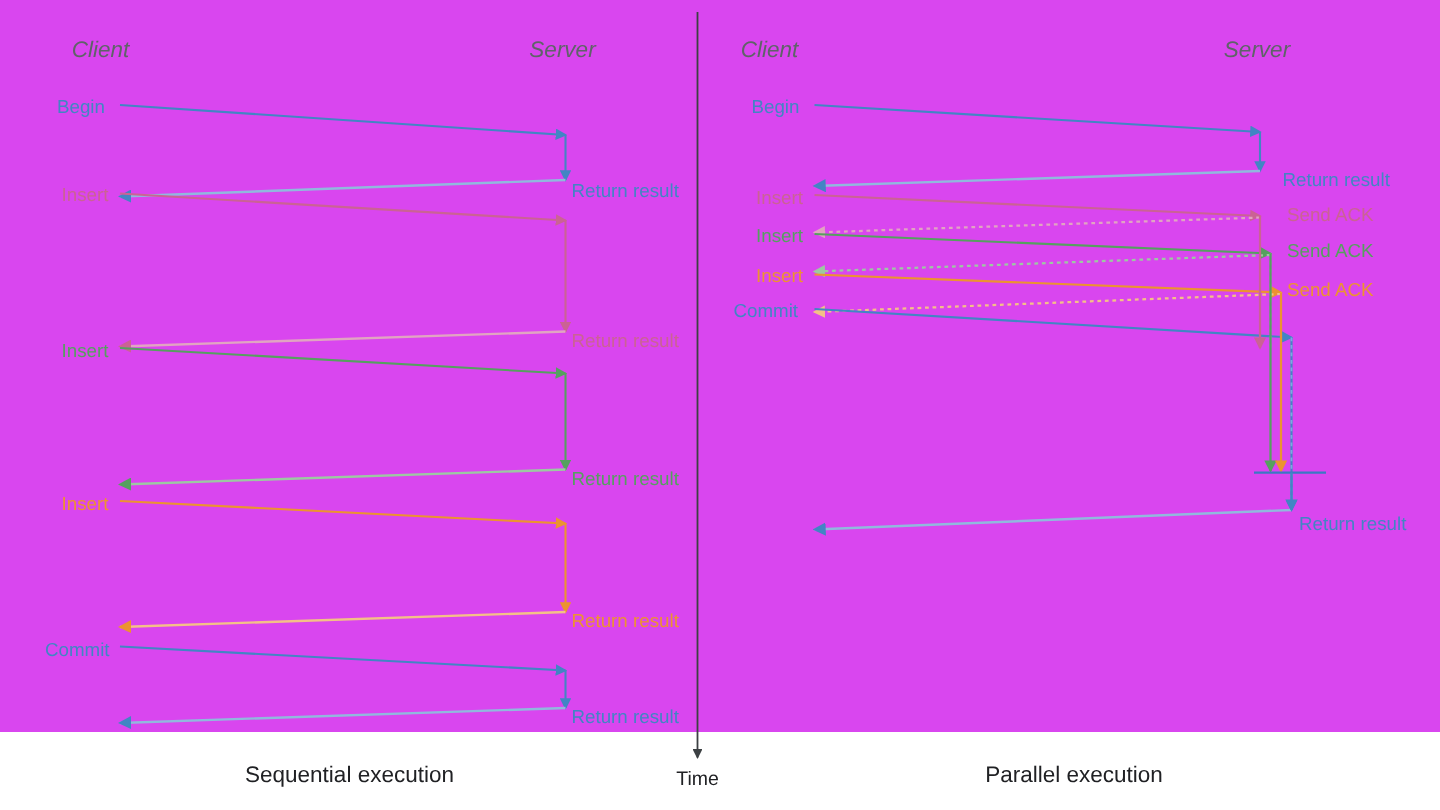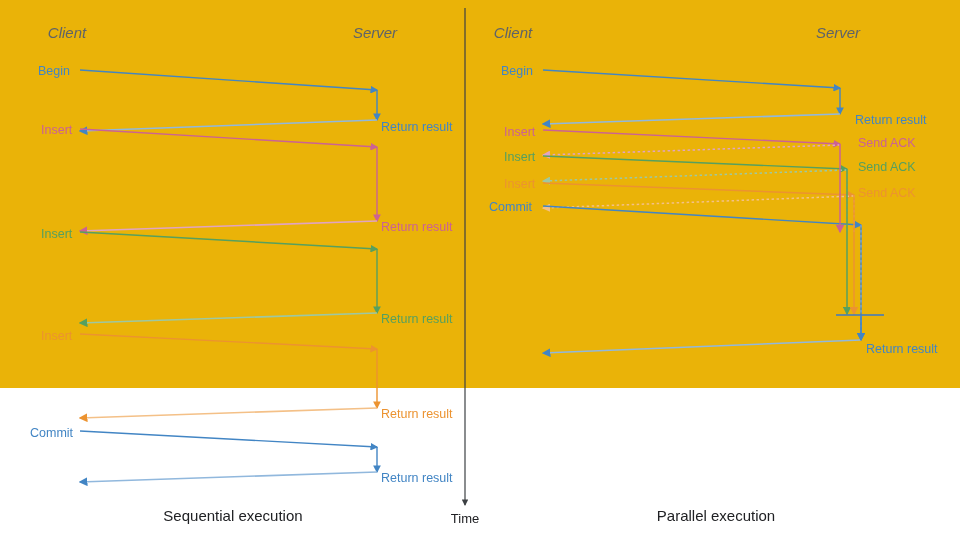--- a/index.html
+++ b/index.html
@@ -10,22 +10,22 @@
   }
   body {
     width: 960px;
     height: 540px;
     overflow: hidden;
     font-family: "Liberation Sans", "DejaVu Sans", sans-serif;
   }
   #canvas {
     position: relative;
     width: 960px;
-    height: 388px;
-    background: #eab308;
+    height: 488px;
+    background: #d946ef;
   }
   svg#diagram {
     position: absolute;
     left: 0;
     top: 0;
     width: 960px;
     height: 540px;
     display: block;
   }
   .lane-header {

